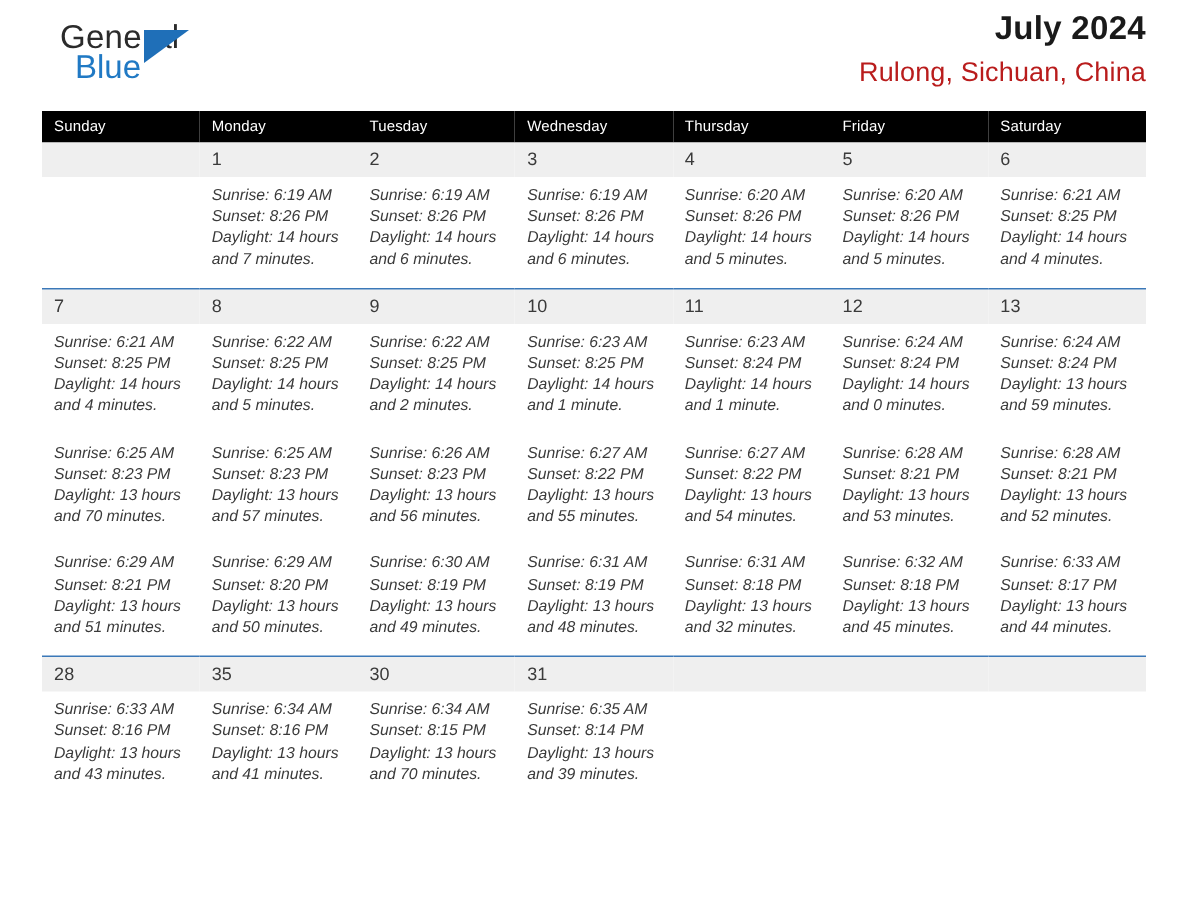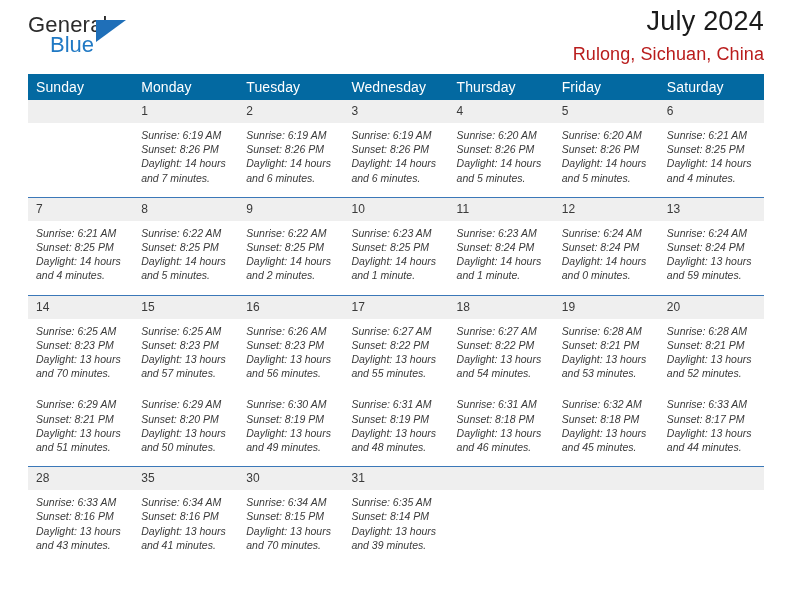--- a/index.html
+++ b/index.html
@@ -31,21 +31,21 @@
     justify-content: space-between;
   }
   .logo {
     position: relative;
     width: 120px;
     height: 52px;
     margin-top: 12px;
   }
   .logo-general {
     position: absolute;
-    left: 0;
+    left: 12px;
     top: 0;
     font-size: 22px;
     letter-spacing: 0.2px;
     color: #2b2b2b;
     font-family: "Liberation Sans", sans-serif;
   }
   .logo-blue {
     position: absolute;
     left: 22px;
     top: 20px;
@@ -61,44 +61,44 @@
     height: 0;
     border-left: 30px solid #1f6fb8;
     border-bottom: 22px solid transparent;
   }
 
   .titleblock {
     text-align: right;
     margin-top: 6px;
   }
   .cal-title {
-    font-size: 27px;
-    font-weight: normal;
+    font-size: 22px;
+    font-weight: bold;
     color: #1a1a1a;
     line-height: 1.15;
     letter-spacing: 0.2px;
   }
   .cal-sub {
     font-size: 18px;
     color: #b91c1c;
     margin-top: 7px;
     letter-spacing: 0.1px;
   }
 
   
   .calendar {
     width: 736px;
     border-collapse: collapse;
     table-layout: fixed;
   }
   .calendar th {
-    background: #0369a1;
+    background: #000000;
     color: #ffffff;
     font-weight: normal;
-    font-size: 14px;
+    font-size: 10px;
     text-align: left;
     padding: 5px 0 5px 8px;
     letter-spacing: 0.1px;
   }
   .weekrow {
     border-top: 1px solid #3b78b8;
   }
   .weekrow:first-of-type {
     border-top: none;
   }
@@ -318,43 +318,20 @@
           </td>
           <td>
             <div class="dayinfo">
               <div>Sunrise: 6:24 AM</div>
               <div>Sunset: 8:24 PM</div>
               <div>Daylight: 13 hours</div>
               <div>and 59 minutes.</div>
             </div>
           </td>
         </tr>
-        <tr class="weekrow">
-          <td>
-            <div class="daynum">14</div>
-          </td>
-          <td>
-            <div class="daynum">15</div>
-          </td>
-          <td>
-            <div class="daynum">16</div>
-          </td>
-          <td>
-            <div class="daynum">17</div>
-          </td>
-          <td>
-            <div class="daynum">18</div>
-          </td>
-          <td>
-            <div class="daynum">19</div>
-          </td>
-          <td>
-            <div class="daynum">20</div>
-          </td>
-        </tr>
         <tr>
           <td>
             <div class="dayinfo">
               <div>Sunrise: 6:25 AM</div>
               <div>Sunset: 8:23 PM</div>
               <div>Daylight: 13 hours</div>
               <div>and 70 minutes.</div>
             </div>
           </td>
           <td>
@@ -437,21 +414,21 @@
               <div>Sunset: 8:19 PM</div>
               <div>Daylight: 13 hours</div>
               <div>and 48 minutes.</div>
             </div>
           </td>
           <td>
             <div class="dayinfo">
               <div>Sunrise: 6:31 AM</div>
               <div>Sunset: 8:18 PM</div>
               <div>Daylight: 13 hours</div>
-              <div>and 46 minutes.</div>
+              <div>and 32 minutes.</div>
             </div>
           </td>
           <td>
             <div class="dayinfo">
               <div>Sunrise: 6:32 AM</div>
               <div>Sunset: 8:18 PM</div>
               <div>Daylight: 13 hours</div>
               <div>and 45 minutes.</div>
             </div>
           </td>

